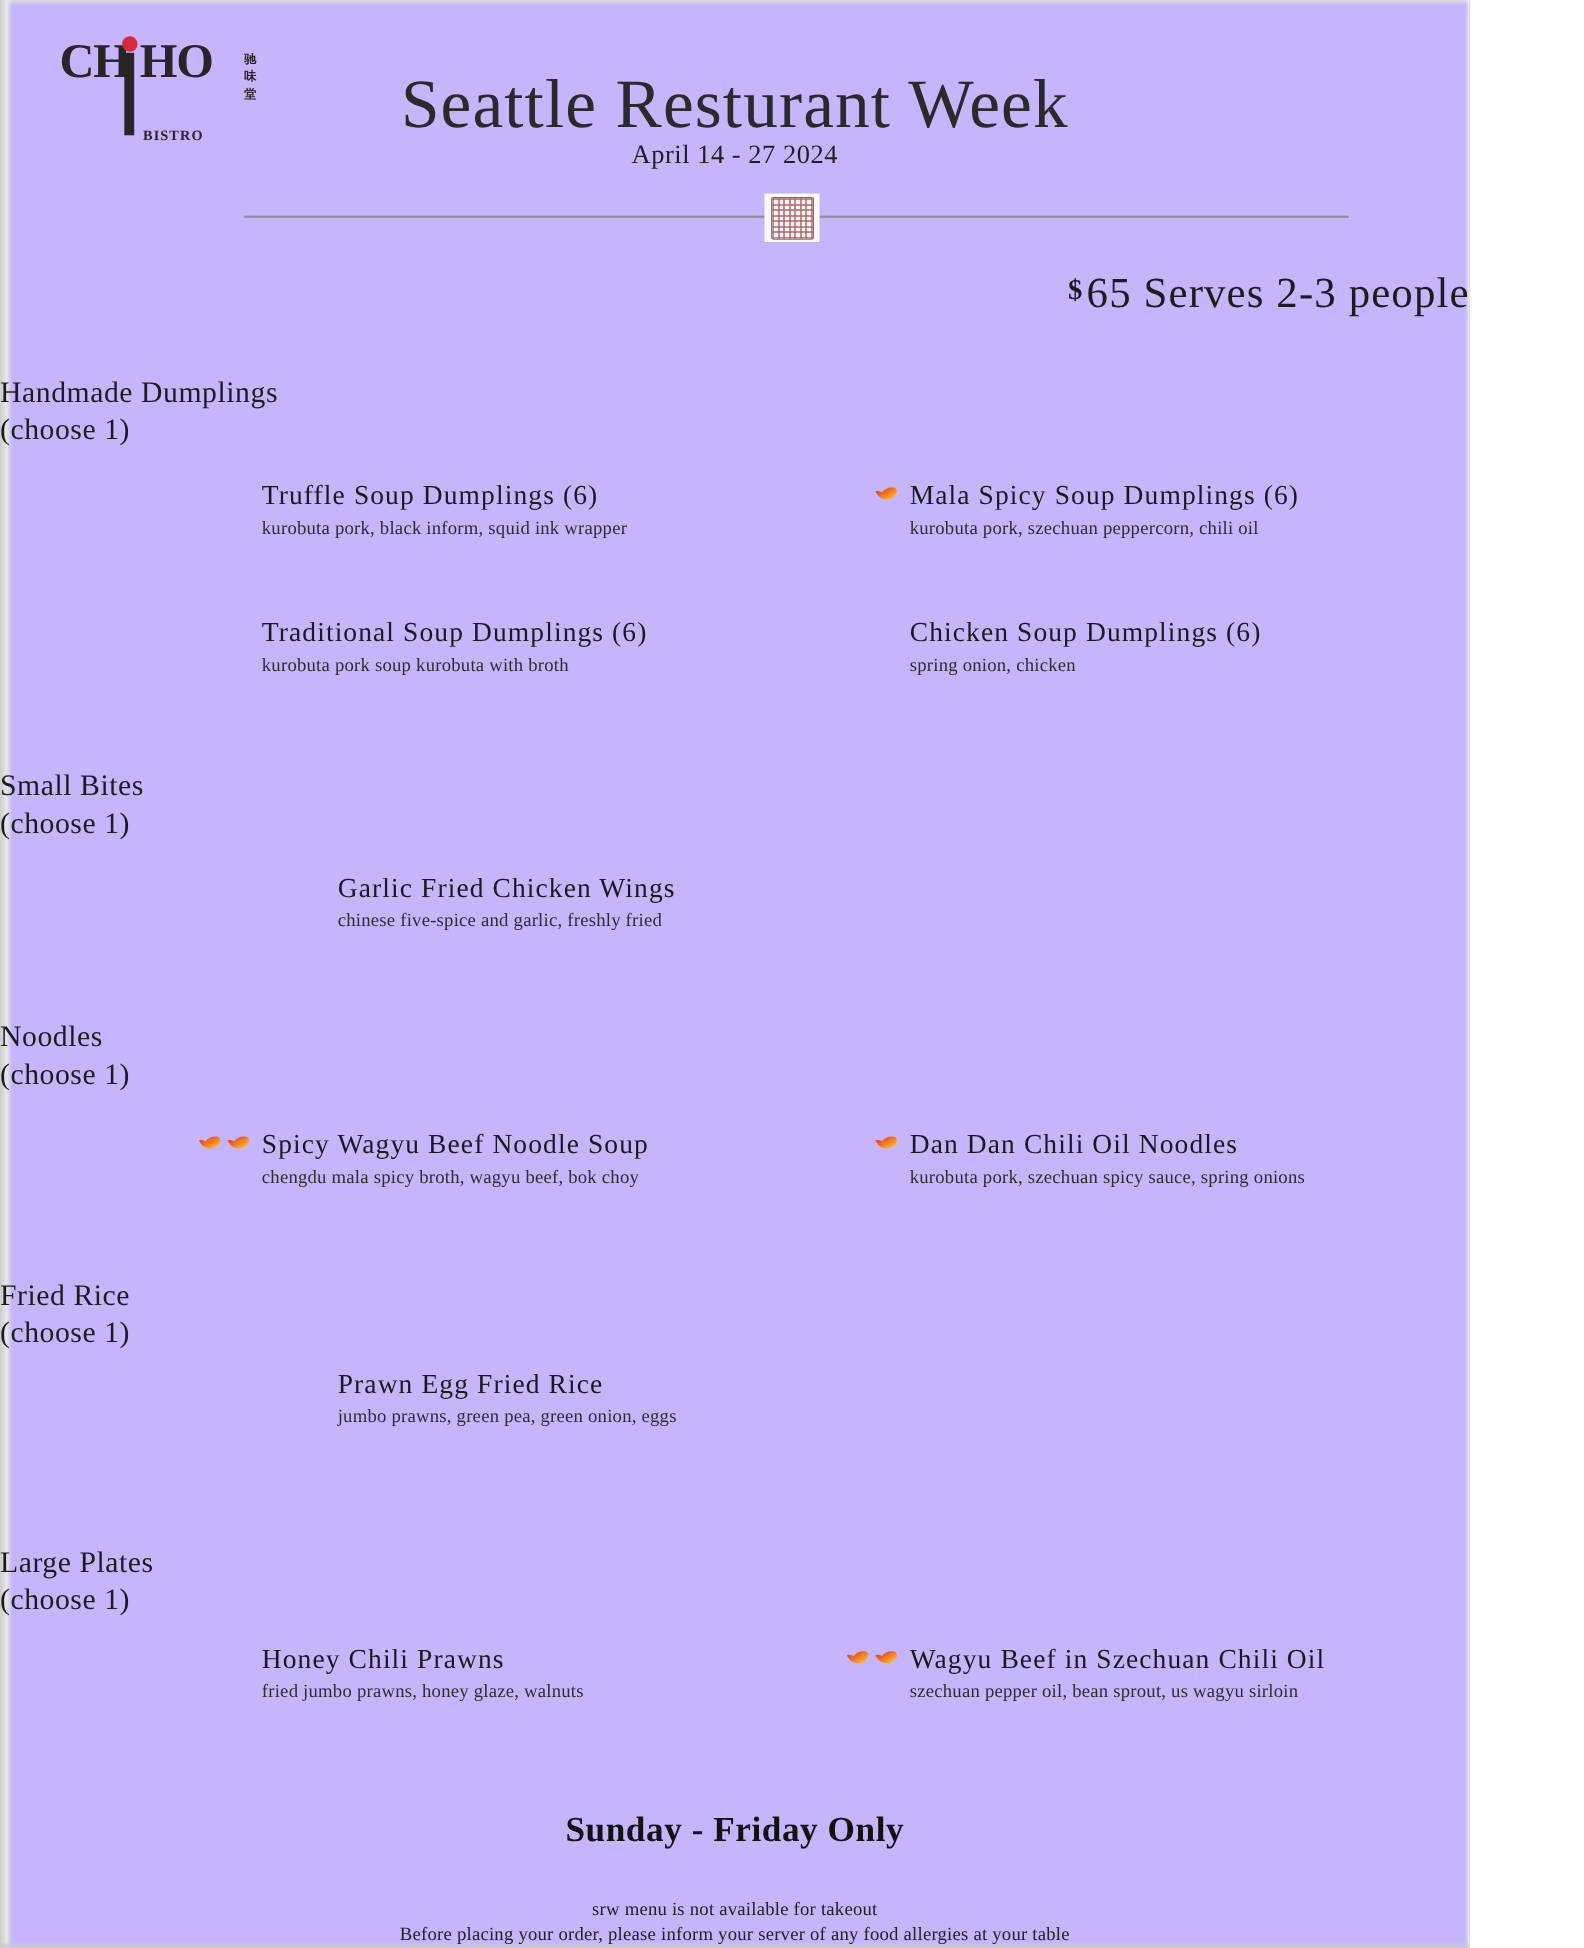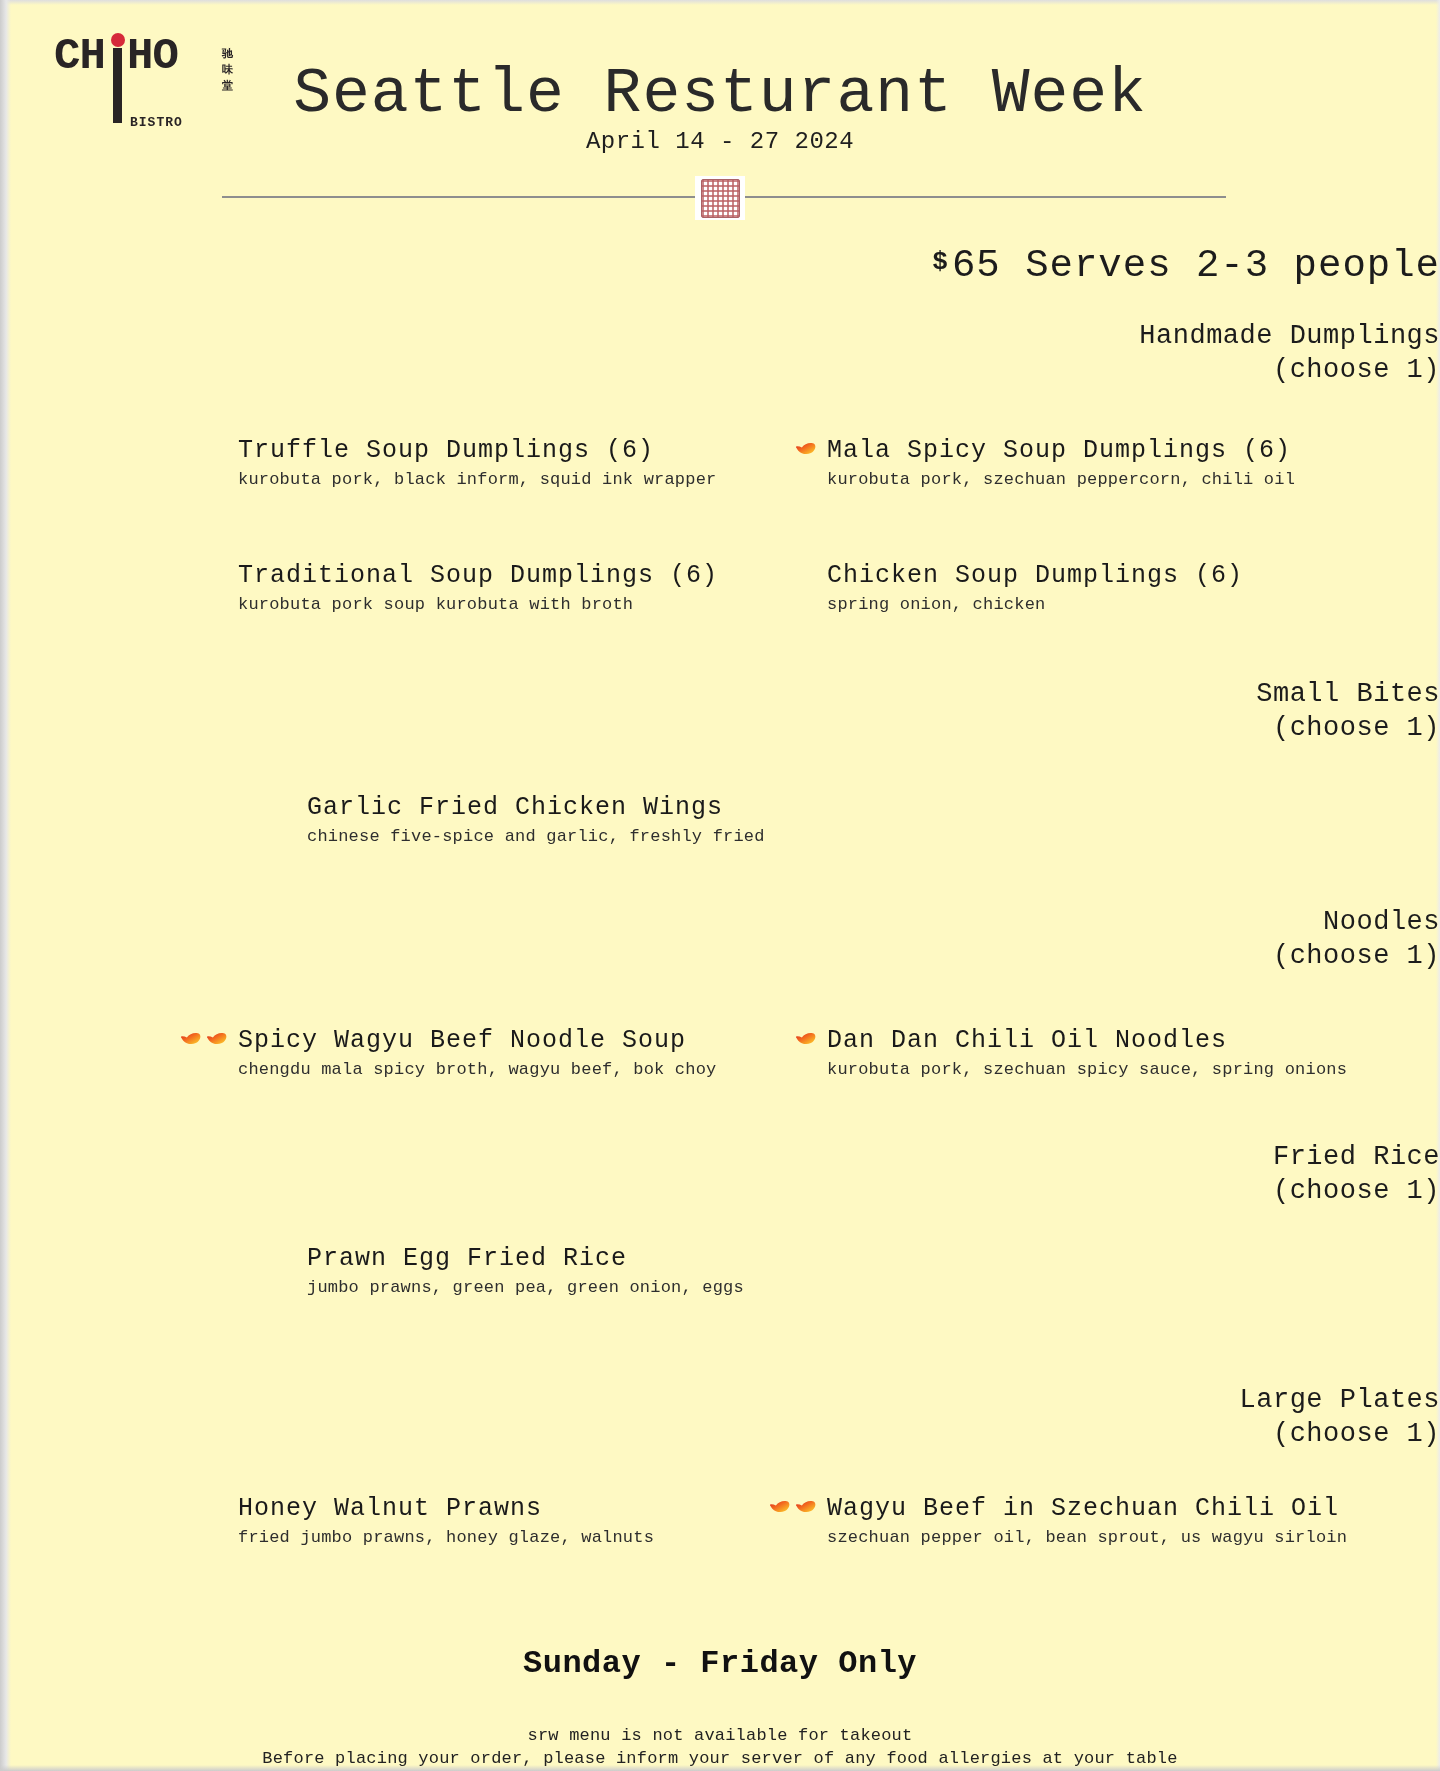--- a/index.html
+++ b/index.html
@@ -1,18 +1,18 @@
 <!DOCTYPE html>
 <html><head>
 <meta charset="utf-8">
 <style>
   html,body{margin:0;padding:0;background:#ffffff;}
   .page{
-    position:relative;width:1440px;height:1771px;background:#fef9c3;overflow:hidden;
-    font-family:Liberation Mono, monospace;color:#1c1c1c;
+    position:relative;width:1336px;height:1771px;background:#c4b5fd;overflow:hidden;
+    font-family:Liberation Serif, serif;color:#1c1c1c;
   }
   
   .edge-left{position:absolute;left:0;top:0;width:11px;height:100%;
     background:linear-gradient(90deg,#cccccc,#e7e7e7 55%,rgba(255,255,255,0));}
   .edge-top{position:absolute;left:0;top:0;width:100%;height:5px;
     background:linear-gradient(#dedede,rgba(255,255,255,0));}
   .edge-bottom{position:absolute;left:0;bottom:0;width:100%;height:6px;
     background:linear-gradient(rgba(255,255,255,0),#cccccc);}
   .edge-right{position:absolute;right:0;top:0;width:4px;height:100%;
     background:linear-gradient(270deg,#ececec,rgba(255,255,255,0));}
@@ -42,22 +42,22 @@
   .stamp{width:37px;height:37px;border:1px solid #ab6266;border-radius:2px;
     background-color:#fff;
     background-image:
       repeating-linear-gradient(0deg, rgba(186,96,99,.75) 0 2px, transparent 2px 5px),
       repeating-linear-gradient(90deg, rgba(186,96,99,.75) 0 2px, transparent 2px 5px);}
   .price{position:absolute;left:0;top:244px;width:100%;text-align:right;
     font-size:39px;letter-spacing:1px;color:#1c1c1c;white-space:nowrap;}
   .price-cur{font-size:26px;font-weight:700;vertical-align:7px;margin-right:3px;}
 
   
-  .sec-h{position:absolute;left:0;width:100%;text-align:right;font-size:27px;
-    letter-spacing:.5px;line-height:1.25;color:#1c1c1c;}
+  .sec-h{position:absolute;left:0;width:100%;text-align:left;font-size:27px;
+    letter-spacing:.5px;line-height:1.25;color:#1c1c1c;margin-top:20px;}
   .hpos0{top:320px}.hpos1{top:678px}.hpos2{top:906px}.hpos3{top:1141px}.hpos4{top:1384px}
 
   .row{position:absolute;left:200px;width:1040px;display:grid;
     grid-template-columns:520px 520px;align-items:start;}
   .rpos0{top:436px}.rpos1{top:561px}.rpos2{top:793px}.rpos3{top:1026px}.rpos4{top:1244px}.rpos5{top:1494px}
 
   .item{position:relative;}
   .item.col1{margin-left:38px;}
   .item.col2{margin-left:107px;}
   .item-name{font-size:25px;letter-spacing:1px;line-height:1.2;color:#1a1a1a;white-space:nowrap;}
@@ -193,21 +193,21 @@
           <div class="item-name">Prawn Egg Fried Rice</div>
           <div class="item-desc">jumbo prawns, green pea, green onion, eggs</div>
         </div>
       </div>
       <div class="sec-h hpos4">
         <div class="sec-name">Large Plates</div>
         <div class="sec-choose">(choose 1)</div>
       </div>
       <div class="row rpos5">
         <div class="item col1">
-          <div class="item-name">Honey Walnut Prawns</div>
+          <div class="item-name">Honey Chili Prawns</div>
           <div class="item-desc">fried jumbo prawns, honey glaze, walnuts</div>
         </div>
         <div class="item col2">
           <span class="chilis">
             <svg class="chili" width="23" height="20" viewBox="0 0 24 20">
               <path fill="url(#chiliGrad)" d="M2.6 8.9 C1.8 8.5 2 7.2 2.9 7.2 C4.8 7.1 6.6 7.5 8.2 8.4 C10.9 4.9 15.3 3.2 19.6 4.1 C20.9 4.4 21.9 5.3 22.2 6.6 C22.8 9.5 20.8 12.6 17.6 14.2 C13.2 16.4 7.7 15.3 4.5 11.7 C3.8 10.9 3.3 9.8 2.6 8.9 Z"></path>
             </svg>
             <svg class="chili" width="23" height="20" viewBox="0 0 24 20">
               <path fill="url(#chiliGrad)" d="M2.6 8.9 C1.8 8.5 2 7.2 2.9 7.2 C4.8 7.1 6.6 7.5 8.2 8.4 C10.9 4.9 15.3 3.2 19.6 4.1 C20.9 4.4 21.9 5.3 22.2 6.6 C22.8 9.5 20.8 12.6 17.6 14.2 C13.2 16.4 7.7 15.3 4.5 11.7 C3.8 10.9 3.3 9.8 2.6 8.9 Z"></path>
             </svg>

